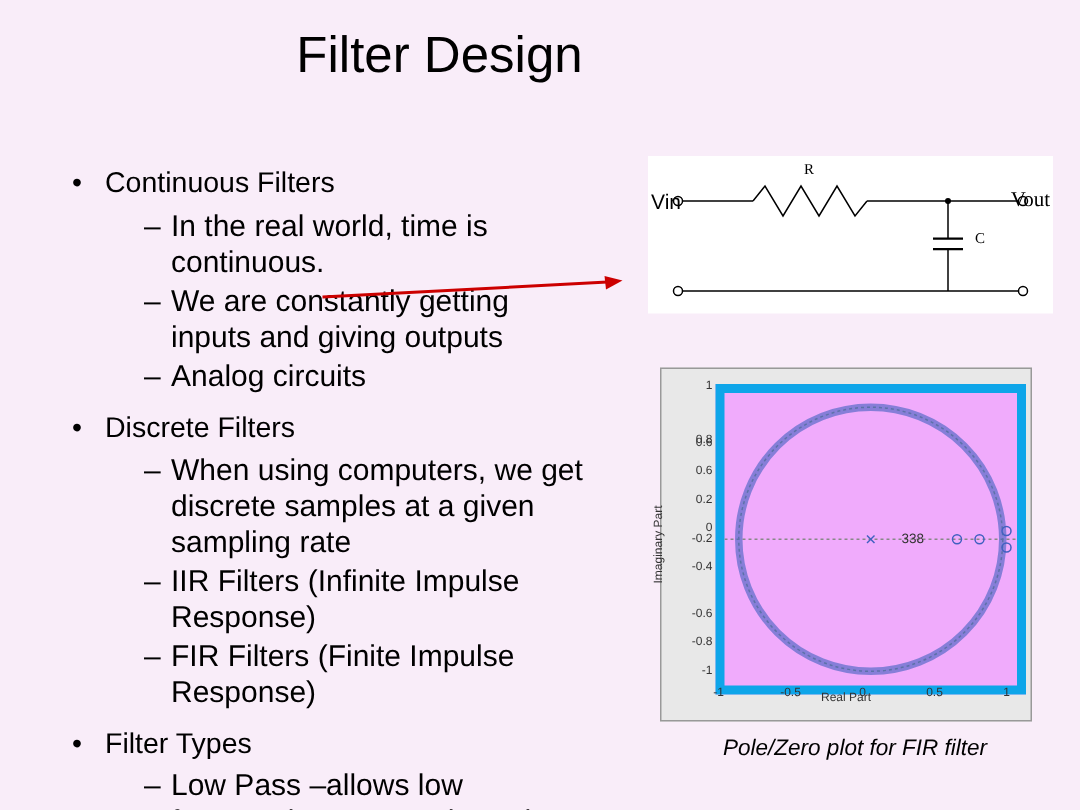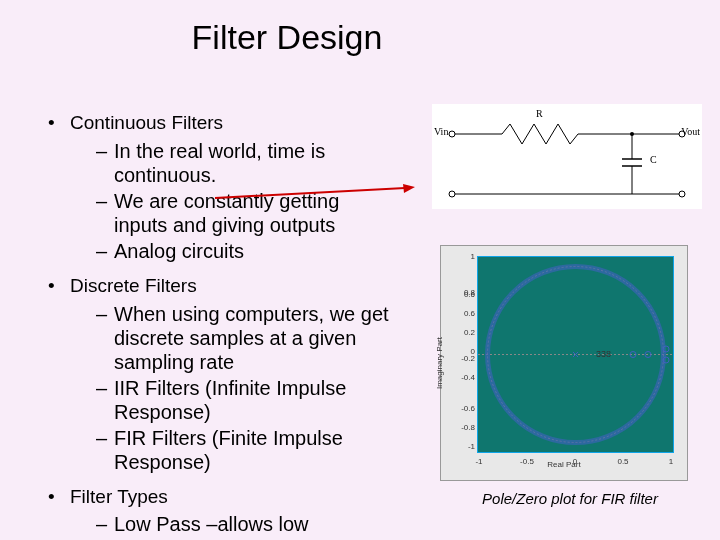--- a/index.html
+++ b/index.html
@@ -9,20 +9,21 @@
     height: 540px;
     background: #f9edf9;
     font-family: Arial, Helvetica, sans-serif;
     color: #000;
     overflow: hidden;
   }
   .slide {
     position: relative;
     width: 574px;
     height: 540px;
+    padding-left: 12px;
   }
   .title {
     position: absolute;
     top: 18px;
     left: 0;
     width: 100%;
     text-align: center;
     font-size: 34px;
     font-weight: normal;
   }
@@ -83,22 +84,22 @@
     height: 234px;
     background: #e8e8e8;
     border: 1px solid #999;
   }
   .plot .plotarea {
     position: absolute;
     left: 36px;
     top: 10px;
     width: 195px;
     height: 195px;
-    background: #0f766e;
-    border: 1px solid #0ea5e9;
+    background: #f0abfc;
+    border: 6px solid #0ea5e9;
   }
   .plot .ytick {
     position: absolute;
     left: 4px;
     width: 30px;
     text-align: right;
     font-size: 8px;
     color: #333;
   }
   .plot .xtick {
@@ -198,22 +199,22 @@
       <line x1="190" y1="62" x2="210" y2="62" stroke="#000" stroke-width="1.5"></line>
       <line x1="200" y1="62" x2="200" y2="90" stroke="#000" stroke-width="1"></line>
 
       <line x1="20" y1="90" x2="250" y2="90" stroke="#000" stroke-width="1"></line>
 
       <circle cx="20" cy="30" r="3" fill="#fff" stroke="#000"></circle>
       <circle cx="20" cy="90" r="3" fill="#fff" stroke="#000"></circle>
       <circle cx="250" cy="30" r="3" fill="#fff" stroke="#000"></circle>
       <circle cx="250" cy="90" r="3" fill="#fff" stroke="#000"></circle>
     </svg>
-    <span style="position:absolute;left:2px;top:22px;font-size:10px;font-family:Liberation Serif, serif">Vin</span>
-    <span style="position:absolute;right:2px;top:22px;font-size:10px;font-family:'Times New Roman',serif">Vout</span>
+    <span style="position:absolute;left:2px;top:22px;font-size:14px;font-family:Liberation Sans, sans-serif">Vin</span>
+    <span style="position:absolute;right:2px;top:22px;font-size:14px;font-family:'Times New Roman',serif">Vout</span>
     <span style="position:absolute;left:104px;top:4px;font-size:10px;font-family:'Times New Roman',serif">R</span>
     <span style="position:absolute;left:218px;top:50px;font-size:10px;font-family:'Times New Roman',serif">C</span>
   </div>
 
   <div class="plot">
     <div class="ylabel">Imaginary Part</div>
     <div class="plotarea">
       <svg width="195" height="195" viewBox="0 0 195 195">
 
         <circle cx="97.5" cy="97.5" r="88" fill="none" stroke="#888" stroke-width="1" stroke-dasharray="2,2"></circle>

